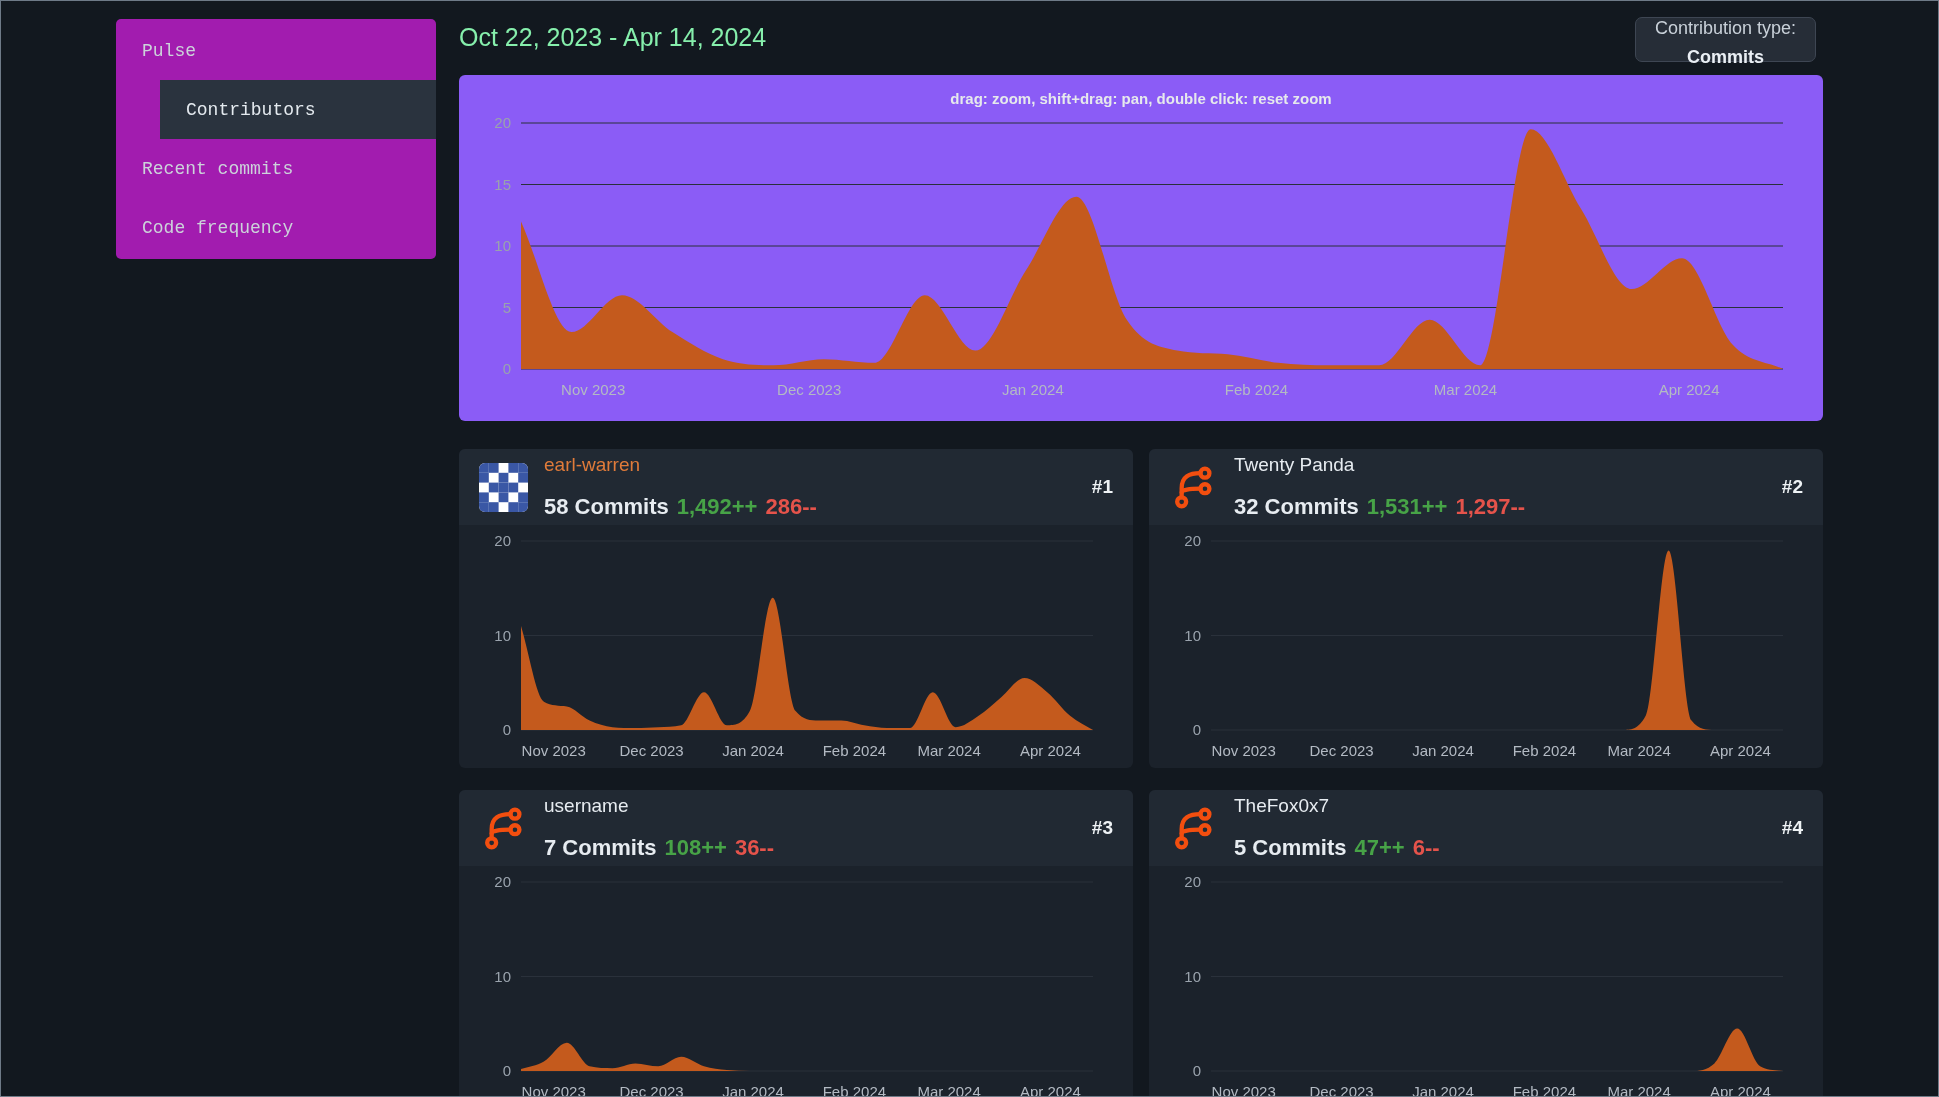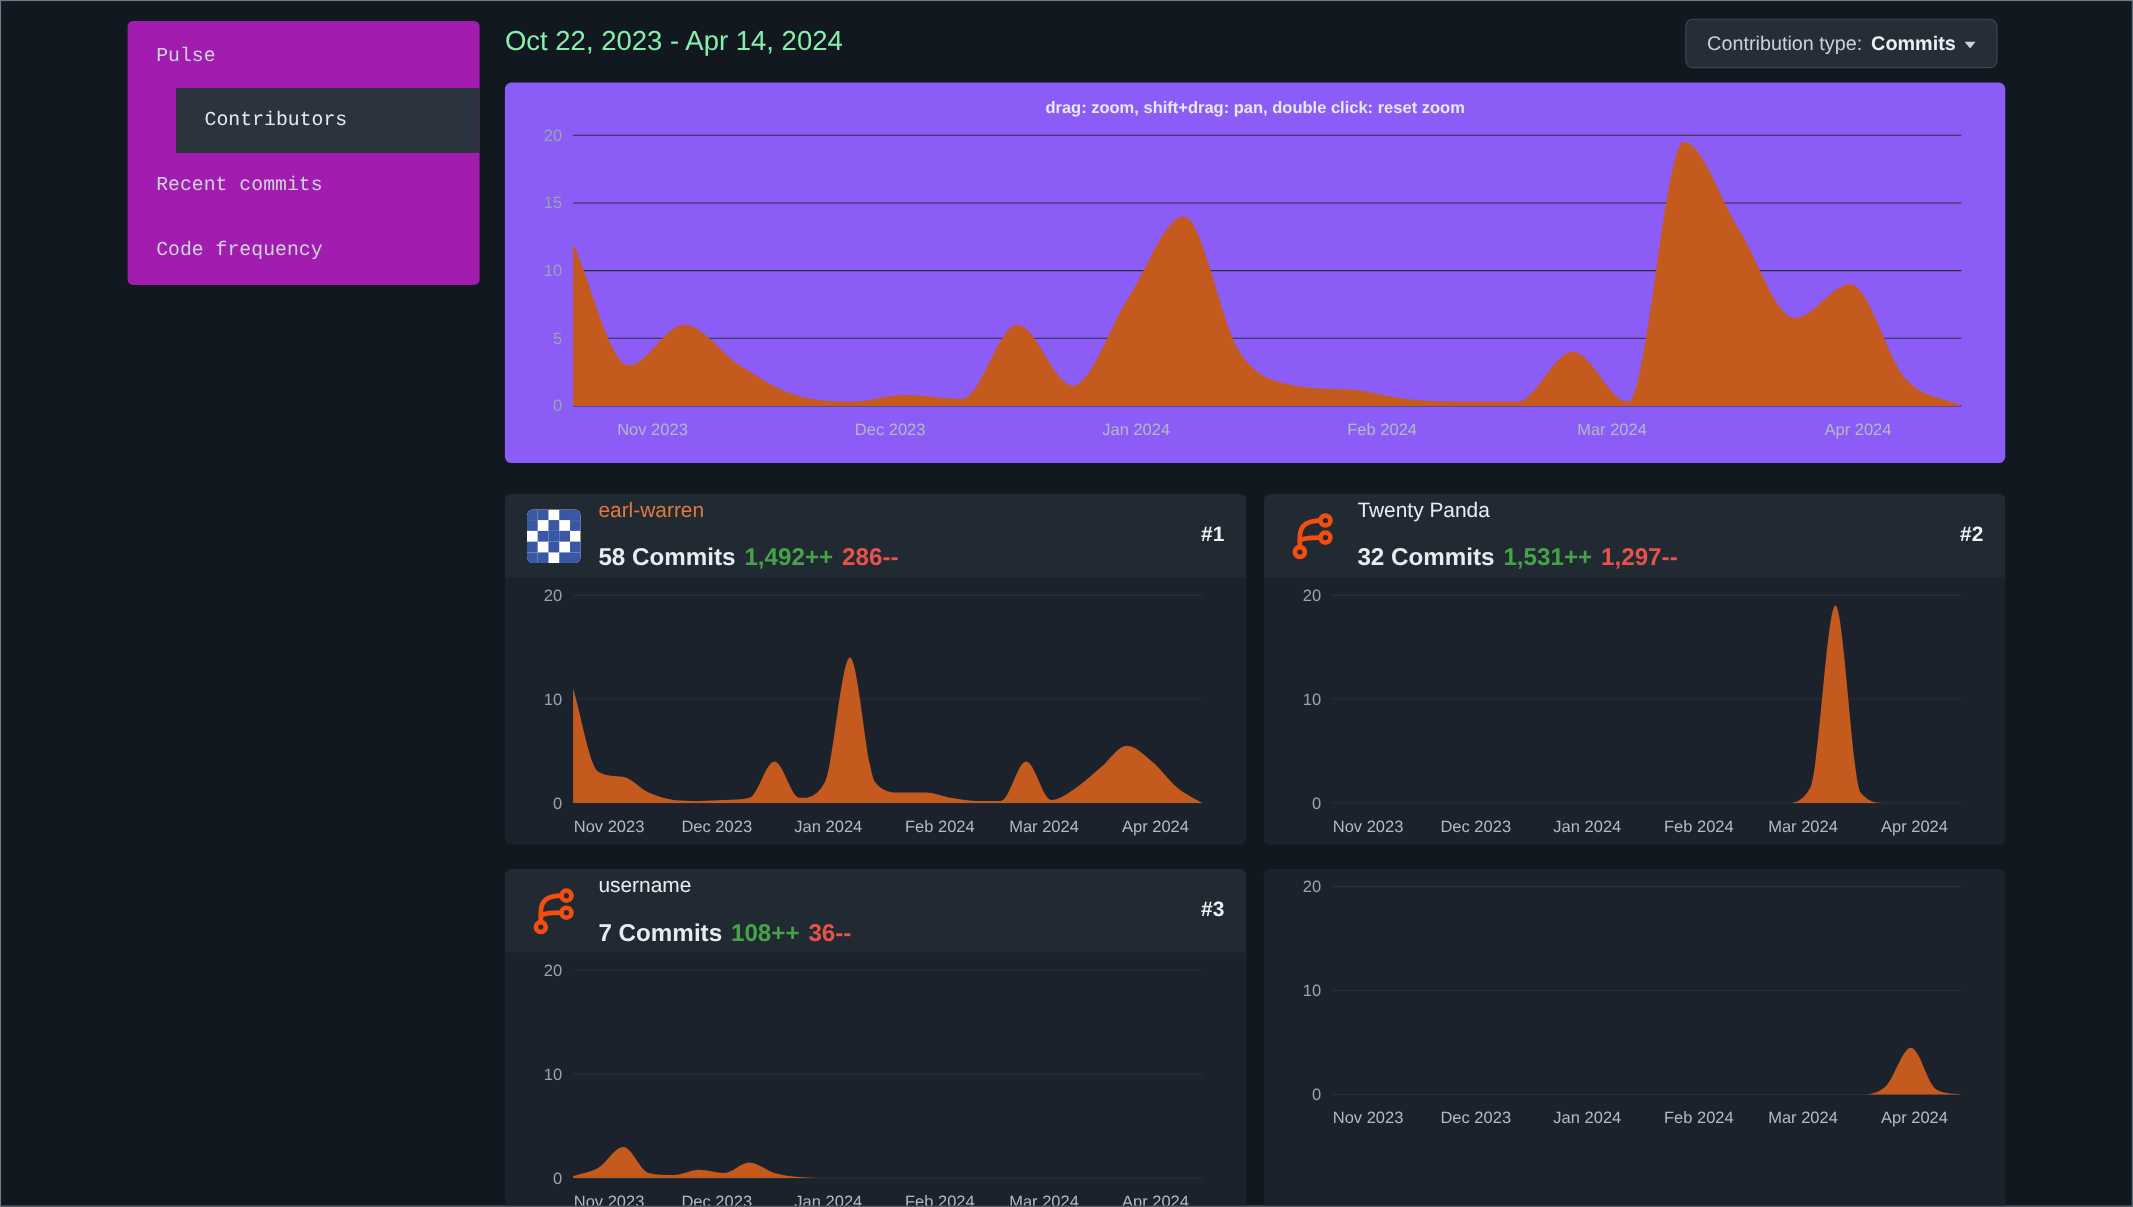--- a/index.html
+++ b/index.html
@@ -28,20 +28,21 @@
   .date-title {
     position: absolute; left: 458px; top: 22px; margin: 0;
     font-size: 25px; font-weight: 400; color: #86efac;
   }
   .type-btn {
     position: absolute; right: 122px; top: 16px; height: 45px;
     display: flex; align-items: center; gap: 8px; padding: 0 19px;
     background: #262d37; border: 1px solid #3e4653; border-radius: 7px;
     font-size: 18px; color: #c9d1d9; cursor: pointer;
     font-family: inherit;
+    flex-direction: column;
   }
   .type-btn b { color: #eaeff4; }
   .caret {
     width: 0; height: 0; margin-top: 3px;
     border-left: 5px solid transparent; border-right: 5px solid transparent;
     border-top: 6px solid #c9d1d9;
   }
 
   
   .main-panel {
@@ -250,20 +251,40 @@
           <text x="176.6" y="227" text-anchor="middle" font-size="15" fill="#b3bac3">Dec 2023</text>
           <text x="278.0" y="227" text-anchor="middle" font-size="15" fill="#b3bac3">Jan 2024</text>
           <text x="379.4" y="227" text-anchor="middle" font-size="15" fill="#b3bac3">Feb 2024</text>
           <text x="474.1" y="227" text-anchor="middle" font-size="15" fill="#b3bac3">Mar 2024</text>
           <text x="575.4" y="227" text-anchor="middle" font-size="15" fill="#b3bac3">Apr 2024</text>
           <path d="M 46.0 199.1 C 53.6 196.6, 61.3 196.0, 68.9 191.5 C 76.5 187.1, 84.1 172.7, 91.8 172.7 C 99.4 172.7, 107.0 194.4, 114.6 196.3 C 122.3 198.2, 129.9 198.2, 137.5 198.2 C 145.1 198.2, 152.8 193.4, 160.4 193.4 C 168.0 193.4, 175.7 196.3, 183.3 196.3 C 190.9 196.3, 198.5 186.8, 206.2 186.8 C 213.8 186.8, 221.4 194.1, 229.0 196.3 C 236.7 198.5, 244.3 199.3, 251.9 200.1 C 259.5 200.8, 267.2 201.0, 274.8 201.0 C 282.4 201.0, 290.1 201.0, 297.7 201.0 C 305.3 201.0, 312.9 201.0, 320.6 201.0 C 328.2 201.0, 335.8 201.0, 343.4 201.0 C 351.1 201.0, 358.7 201.0, 366.3 201.0 C 373.9 201.0, 381.6 201.0, 389.2 201.0 C 396.8 201.0, 404.5 201.0, 412.1 201.0 C 419.7 201.0, 427.3 201.0, 435.0 201.0 C 442.6 201.0, 450.2 201.0, 457.8 201.0 C 465.5 201.0, 473.1 201.0, 480.7 201.0 C 488.3 201.0, 496.0 201.0, 503.6 201.0 C 511.2 201.0, 518.9 201.0, 526.5 201.0 C 534.1 201.0, 541.7 201.0, 549.4 201.0 C 557.0 201.0, 564.6 201.0, 572.2 201.0 C 579.9 201.0, 587.5 201.0, 595.1 201.0 C 602.7 201.0, 610.4 201.0, 618.0 201.0 L 618.0 201.0 L 46.0 201.0 Z" fill="#c45a1d"></path>
         </svg></div>
   </article>
 
   <article class="card">
+    <header class="card-header">
+      <div class="avatar logo-avatar">
+        <svg viewBox="0 0 24 24" fill="none" stroke="currentColor" stroke-width="2.1" stroke-linecap="round">
+          <circle cx="17.6" cy="5" r="2.2"></circle>
+            <circle cx="17.6" cy="12.6" r="2.2"></circle>
+            <circle cx="6.2" cy="19" r="2.2"></circle>
+          <path d="M6.2 16.8 L6.2 12.4 C6.2 6.6 10 5 15.4 5"></path>
+          <path d="M6.2 14.5 C6.2 13 10 12.6 15.4 12.6"></path>
+        </svg>
+      </div>
+      <div class="card-meta">
+        <span class="card-name">TheFox0x7</span>
+        <div class="card-stats">
+          <span>5 Commits</span>
+          <span class="add">47++</span>
+          <span class="del">6--</span>
+        </div>
+      </div>
+      <span class="card-rank">#4</span>
+    </header>
     <div class="card-chart"><svg width="642" height="235" viewBox="0 0 642 235">
           <line x1="46" y1="201.0" x2="618" y2="201.0" stroke="#2a313b" stroke-width="1"></line>
           <text x="36" y="206.0" text-anchor="end" font-size="15" fill="#9aa3ad">0</text>
           <line x1="46" y1="106.5" x2="618" y2="106.5" stroke="#2a313b" stroke-width="1"></line>
           <text x="36" y="111.5" text-anchor="end" font-size="15" fill="#9aa3ad">10</text>
           <line x1="46" y1="12.0" x2="618" y2="12.0" stroke="#2a313b" stroke-width="1"></line>
           <text x="36" y="17.0" text-anchor="end" font-size="15" fill="#9aa3ad">20</text>
           <text x="78.7" y="227" text-anchor="middle" font-size="15" fill="#b3bac3">Nov 2023</text>
           <text x="176.6" y="227" text-anchor="middle" font-size="15" fill="#b3bac3">Dec 2023</text>
           <text x="278.0" y="227" text-anchor="middle" font-size="15" fill="#b3bac3">Jan 2024</text>

